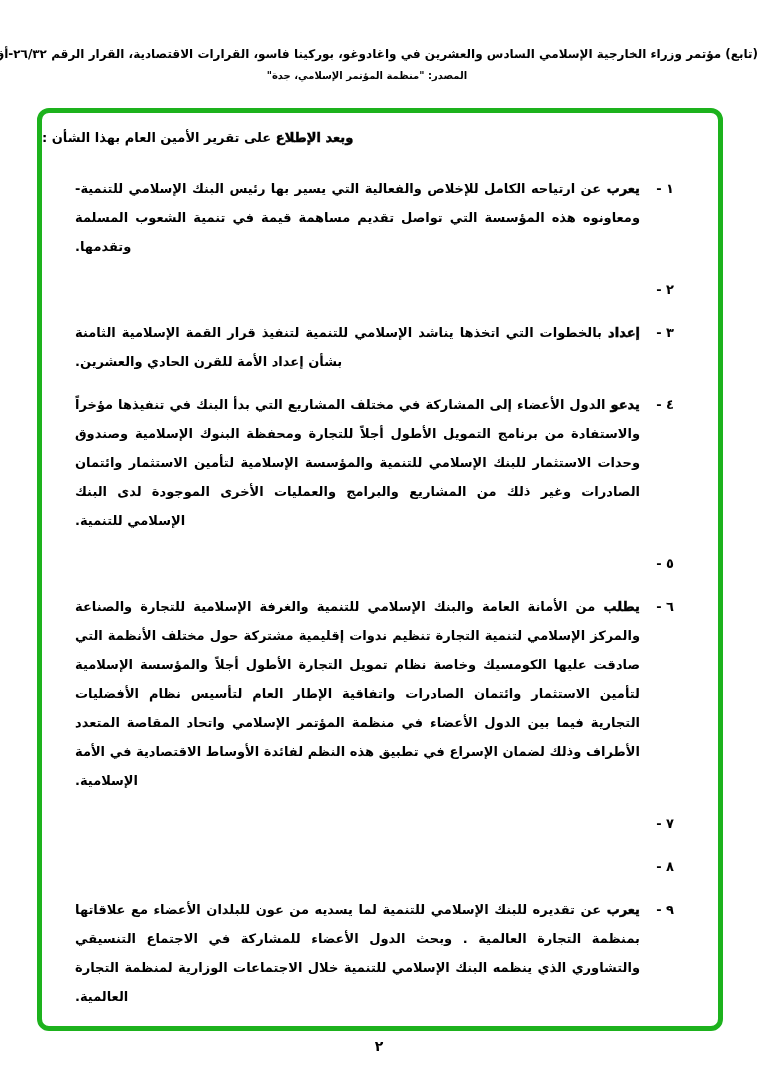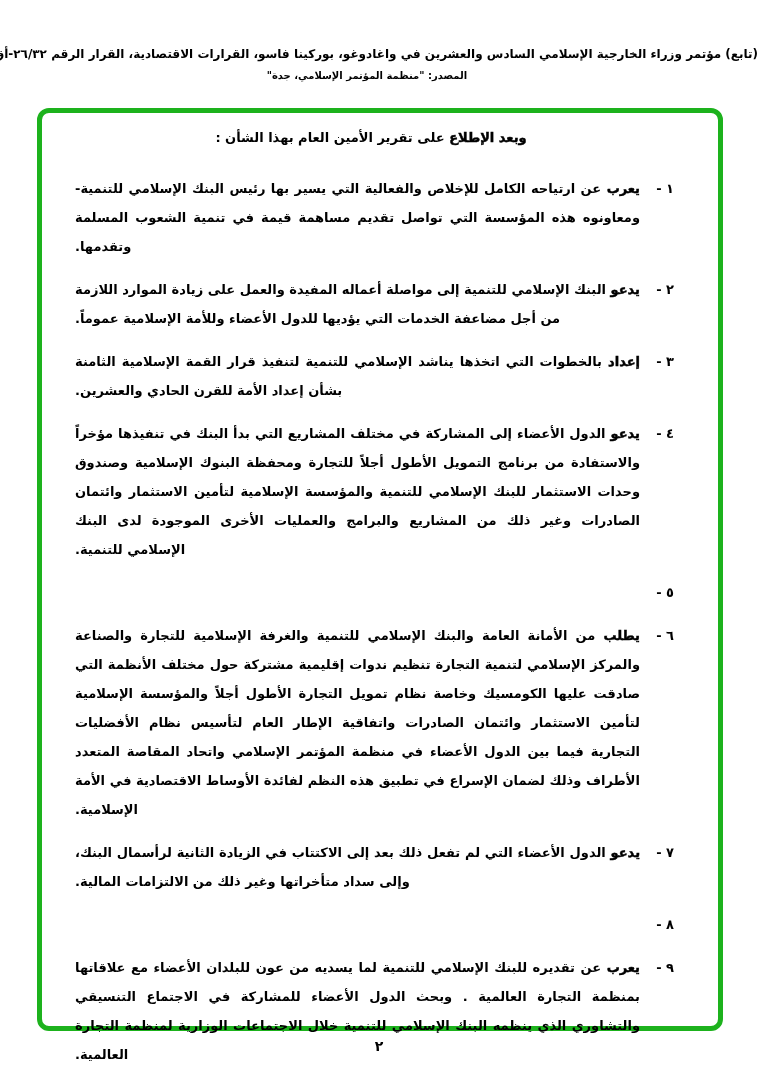--- a/index.html
+++ b/index.html
@@ -34,21 +34,21 @@
     width:686px;height:923px;
     box-sizing:border-box;
     border:5px solid #1db21d;
     border-radius:12px;
     background:#fff;
     direction:rtl;
   }
   .intro{
     margin:14px 18px 25px 0;
     direction:rtl;
-    text-align:center;
+    text-align:left;
     font-size:13px;
     font-weight:bold;
     line-height:22px;
   }
   .lead{
     font-weight:bold;
     -webkit-text-stroke:0.45px #000;
   }
   .items{margin:0;}
   .item{
@@ -102,40 +102,38 @@
   <div class="doc-box" style="border-color: rgb(29, 178, 29);">
     <p class="intro"><b class="lead">وبعد الإطلاع</b> <span>على تقرير الأمين العام بهذا الشأن :</span></p>
 
     <div class="items">
         <div class="item">
           <div class="marker">١ -</div>
           <div class="para"><b class="lead">يعرب</b> <span>عن ارتياحه الكامل للإخلاص والفعالية التي يسير بها رئيس البنك الإسلامي للتنمية-ومعاونوه هذه المؤسسة التي تواصل تقديم مساهمة قيمة في تنمية الشعوب المسلمة وتقدمها.</span></div>
         </div>
         <div class="item">
           <div class="marker">٢ -</div>
-          <div class="para"><b class="lead">يدعو</b> <span>البنك الإسلامي للتنمية إلى مواصلة أعماله المفيدة والعمل على زيادة الموارد اللازمة من أجل مضاعفة الخدمات التي يؤديها للدول الأعضاء وللأمة الإسلامية عموماً.</span></div>
         </div>
         <div class="item">
           <div class="marker">٣ -</div>
           <div class="para"><b class="lead">إعداد</b> <span>بالخطوات التي اتخذها يناشد الإسلامي للتنمية لتنفيذ قرار القمة الإسلامية الثامنة بشأن إعداد الأمة للقرن الحادي والعشرين.</span></div>
         </div>
         <div class="item">
           <div class="marker">٤ -</div>
           <div class="para"><b class="lead">يدعو</b> <span>الدول الأعضاء إلى المشاركة في مختلف المشاريع التي بدأ البنك في تنفيذها مؤخراً والاستفادة من برنامج التمويل الأطول أجلاً للتجارة ومحفظة البنوك الإسلامية وصندوق وحدات الاستثمار للبنك الإسلامي للتنمية والمؤسسة الإسلامية لتأمين الاستثمار وائتمان الصادرات وغير ذلك من المشاريع والبرامج والعمليات الأخرى الموجودة لدى البنك الإسلامي للتنمية.</span></div>
         </div>
         <div class="item">
           <div class="marker">٥ -</div>
         </div>
         <div class="item">
           <div class="marker">٦ -</div>
           <div class="para"><b class="lead">يطلب</b> <span>من الأمانة العامة والبنك الإسلامي للتنمية والغرفة الإسلامية للتجارة والصناعة والمركز الإسلامي لتنمية التجارة تنظيم ندوات إقليمية مشتركة حول مختلف الأنظمة التي صادقت عليها الكومسيك وخاصة نظام تمويل التجارة الأطول أجلاً والمؤسسة الإسلامية لتأمين الاستثمار وائتمان الصادرات واتفاقية الإطار العام لتأسيس نظام الأفضليات التجارية فيما بين الدول الأعضاء في منظمة المؤتمر الإسلامي واتحاد المقاصة المتعدد الأطراف وذلك لضمان الإسراع في تطبيق هذه النظم لفائدة الأوساط الاقتصادية في الأمة الإسلامية.</span></div>
         </div>
         <div class="item">
           <div class="marker">٧ -</div>
-          <div class="para"><b class="lead">يدعو</b> <span>الدول الأعضاء التي لم تفعل ذلك بعد إلى الاكتتاب في الزيادة الثانية لرأسمال البنك، وإلى سداد متأخراتها وغير ذلك من الالتزامات المالية.</span></div>
         </div>
         <div class="item">
           <div class="marker">٨ -</div>
         </div>
         <div class="item">
           <div class="marker">٩ -</div>
           <div class="para"><b class="lead">يعرب</b> <span>عن تقديره للبنك الإسلامي للتنمية لما يسديه من عون للبلدان الأعضاء مع علاقاتها بمنظمة التجارة العالمية . وبحث الدول الأعضاء للمشاركة في الاجتماع التنسيقي والتشاوري الذي ينظمه البنك الإسلامي للتنمية خلال الاجتماعات الوزارية لمنظمة التجارة العالمية.</span></div>
         </div>
       </div>
   </div>

